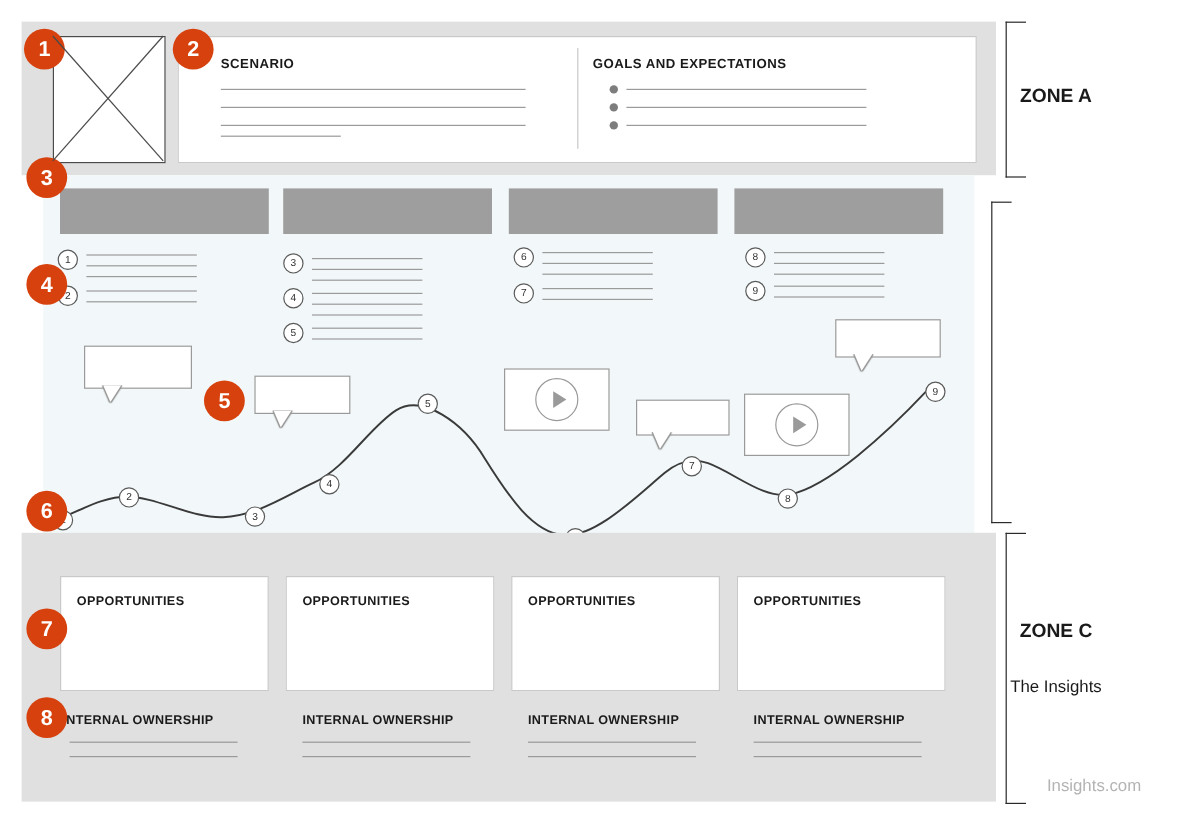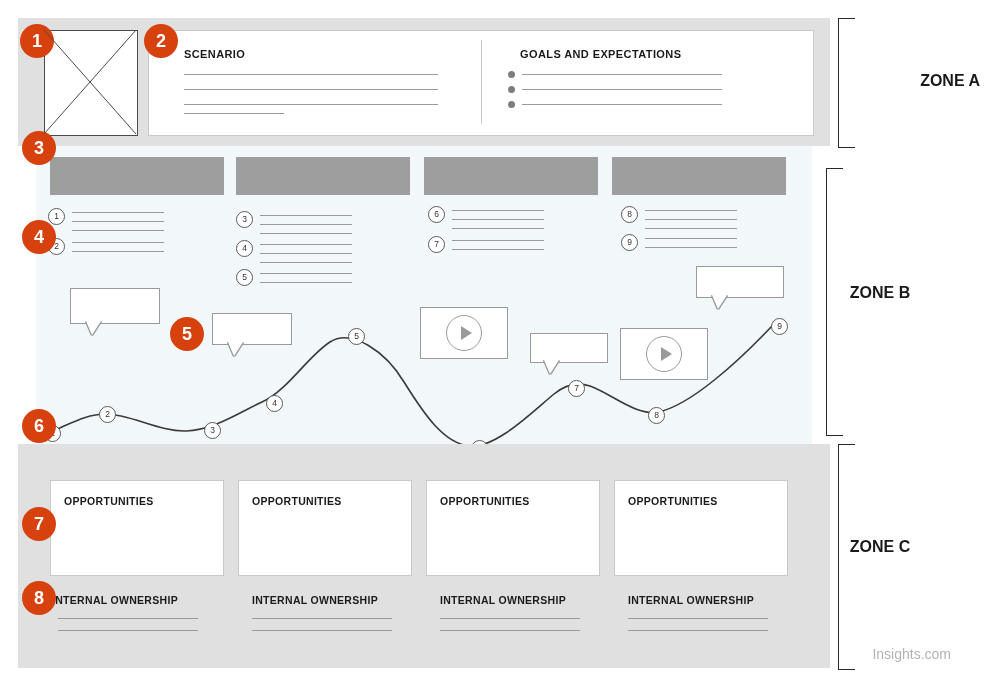--- a/index.html
+++ b/index.html
@@ -220,21 +220,21 @@
 
   <div class="panel-white zoneA-panel"></div>
   <div class="panel-divider"></div>
 
   <div class="sec-title" style="left:184px; top:48px;">SCENARIO</div>
   <div class="rule" style="left:184px; top:74px;  width:254px;"></div>
   <div class="rule" style="left:184px; top:89px;  width:254px;"></div>
   <div class="rule" style="left:184px; top:104px; width:254px;"></div>
   <div class="rule" style="left:184px; top:113px; width:100px;"></div>
 
-  <div class="sec-title" style="left:520px; top:48px;">GOALS AND EXPECTATIONS</div>
+  <div class="sec-title" style="left:494px; top:48px;">GOALS AND EXPECTATIONS</div>
   <div class="bullet-dot" style="left:508px; top:71px;"></div>
   <div class="rule" style="left:522px; top:74px; width:200px;"></div>
   <div class="bullet-dot" style="left:508px; top:86px;"></div>
   <div class="rule" style="left:522px; top:89px; width:200px;"></div>
   <div class="bullet-dot" style="left:508px; top:101px;"></div>
   <div class="rule" style="left:522px; top:104px; width:200px;"></div>
 
   <div class="zoneB-bg"></div>
 
   <div class="stage-bar" style="left:50px;  width:174px;"></div>
@@ -353,24 +353,24 @@
   <div class="marker" style="left:22px;  top:220px;">4</div>
   <div class="marker" style="left:170px; top:317px;">5</div>
   <div class="marker" style="left:22px;  top:409px;">6</div>
   <div class="marker" style="left:22px;  top:507px;">7</div>
   <div class="marker" style="left:22px;  top:581px;">8</div>
 
   <div class="bracket" style="left:838px; top:18px;  height:128px;"></div>
   <div class="bracket" style="left:826px; top:168px; height:266px;"></div>
   <div class="bracket" style="left:838px; top:444px; height:224px;"></div>
 
-  <div class="zone-label-title" style="left:780px; top:72px;text-align:right;">ZONE A</div>
-
-  <div class="zone-label-title" style="left:780px; top:284px;">ZONE B</div>
-
-  <div class="zone-label-title" style="left:780px; top:538px;">ZONE C</div>
+  <div class="zone-label-title" style="left:780px; top:72px;">ZONE A</div>
+
+
+  <div class="zone-label-title" style="left:780px; top:518px;">ZONE C</div>
+  <div class="zone-label-sub" style="left:780px; top:564px;">The Insights</div>
 
   <svg class="overlay">
     <line x1="44" y1="30" x2="136" y2="134" stroke="#4a4a4a" stroke-width="1"></line>
     <line x1="136" y1="30" x2="44" y2="134" stroke="#4a4a4a" stroke-width="1"></line>
   </svg>
 
 </div>
 
 </body></html>

